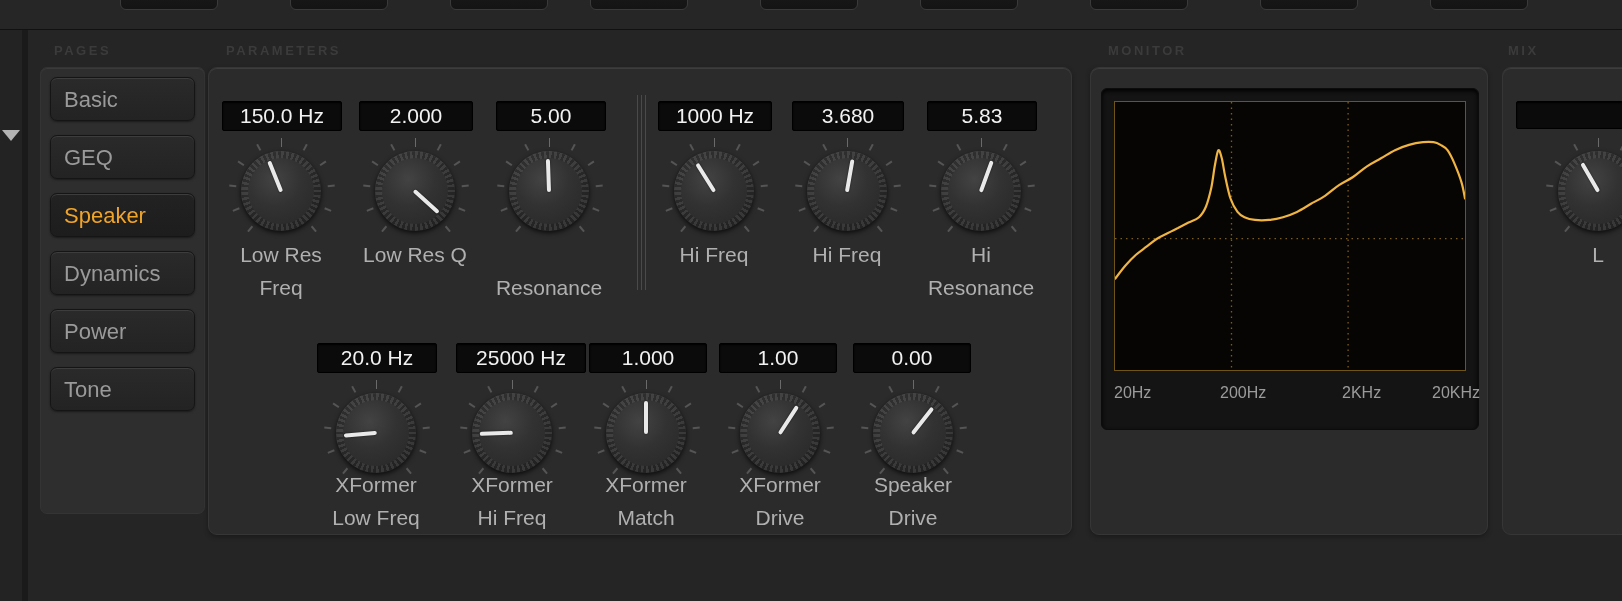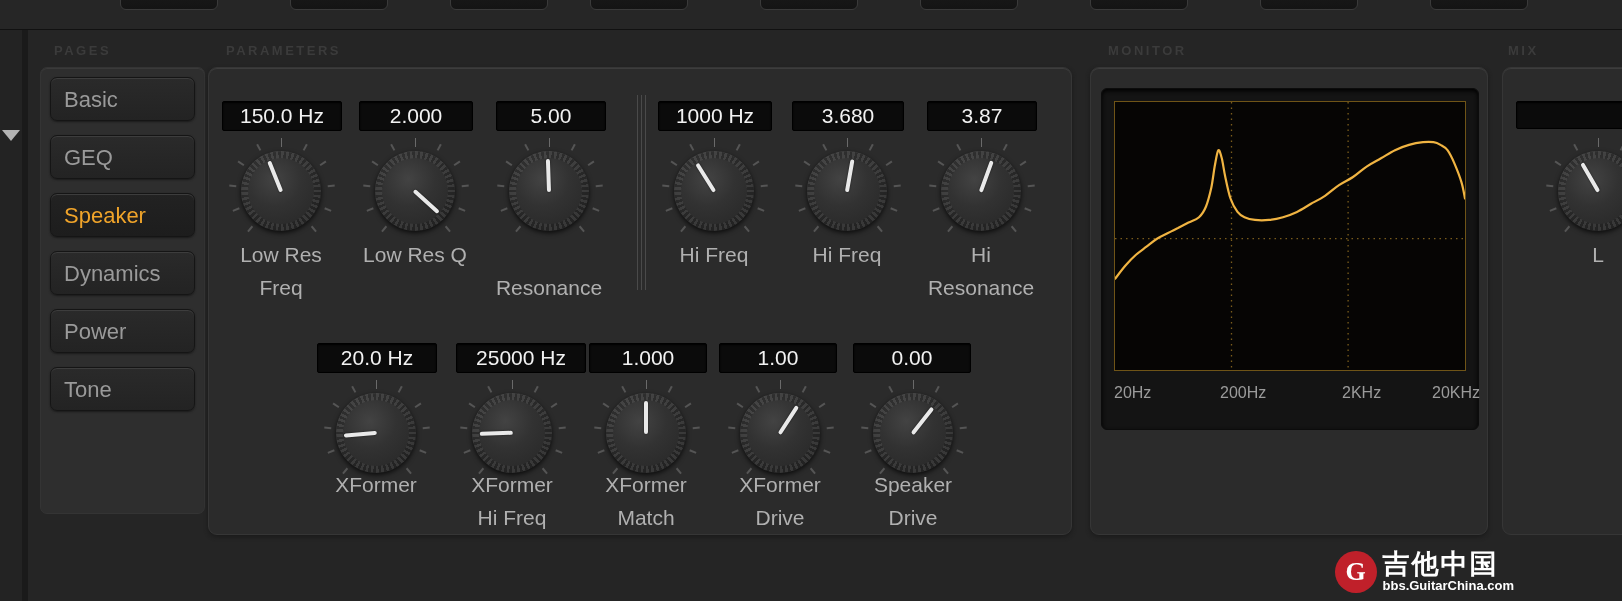--- a/index.html
+++ b/index.html
@@ -253,21 +253,21 @@
           <i style="transform: rotate(140deg);"></i>
         </div>
       <div class="knob">
         <div class="knurl"></div>
         <div class="knob-face"></div>
         <div class="pointer" style="transform: rotate(10deg);"></div>
       </div>
     </div>
     <div class="knob-label" style="left:563px;top:170px">Hi Freq</div>
 
-    <div class="readout" style="left:718px;top:33px;width:108px">3.87</div>
+    <div class="readout" style="left:718px;top:33px;width:108px">5.83</div>
     <div class="knob-wrap" style="left:717px;top:68px">
       <div class="knob-ticks">
           <i style="transform: rotate(-140deg);"></i>
           <i style="transform: rotate(-112deg);"></i>
           <i style="transform: rotate(-84deg);"></i>
           <i style="transform: rotate(-56deg);"></i>
           <i style="transform: rotate(-28deg);"></i>
           <i style="transform: rotate(0deg); height: 9px; background: rgb(106, 106, 106);"></i>
           <i style="transform: rotate(28deg);"></i>
           <i style="transform: rotate(56deg);"></i>
@@ -299,20 +299,21 @@
           <i style="transform: rotate(112deg);"></i>
           <i style="transform: rotate(140deg);"></i>
         </div>
       <div class="knob">
         <div class="knurl"></div>
         <div class="knob-face"></div>
         <div class="pointer" style="transform: rotate(-95deg);"></div>
       </div>
     </div>
     <div class="knob-label" style="left:92px;top:400px">XFormer</div>
+    <div class="knob-label" style="left:92px;top:433px">Low Freq</div>
 
     <div class="readout" style="left:247px;top:275px;width:128px">25000 Hz</div>
     <div class="knob-wrap" style="left:248px;top:310px">
       <div class="knob-ticks">
           <i style="transform: rotate(-140deg);"></i>
           <i style="transform: rotate(-112deg);"></i>
           <i style="transform: rotate(-84deg);"></i>
           <i style="transform: rotate(-56deg);"></i>
           <i style="transform: rotate(-28deg);"></i>
           <i style="transform: rotate(0deg); height: 9px; background: rgb(106, 106, 106);"></i>
@@ -437,20 +438,13 @@
         </div>
       <div class="knob">
         <div class="knurl"></div>
         <div class="knob-face"></div>
         <div class="pointer" style="transform: rotate(-30deg);"></div>
       </div>
     </div>
     <div class="knob-label" style="left:20px;top:170px">L</div>
   </div>
 
-  <div id="watermark">
-    <div id="wm-logo"></div>
-    <div id="wm-text">
-      <div id="wm-cn">吉他中国</div>
-      <div id="wm-url">bbs.GuitarChina.com</div>
-    </div>
-  </div>
 </div>
 
 </body></html>

